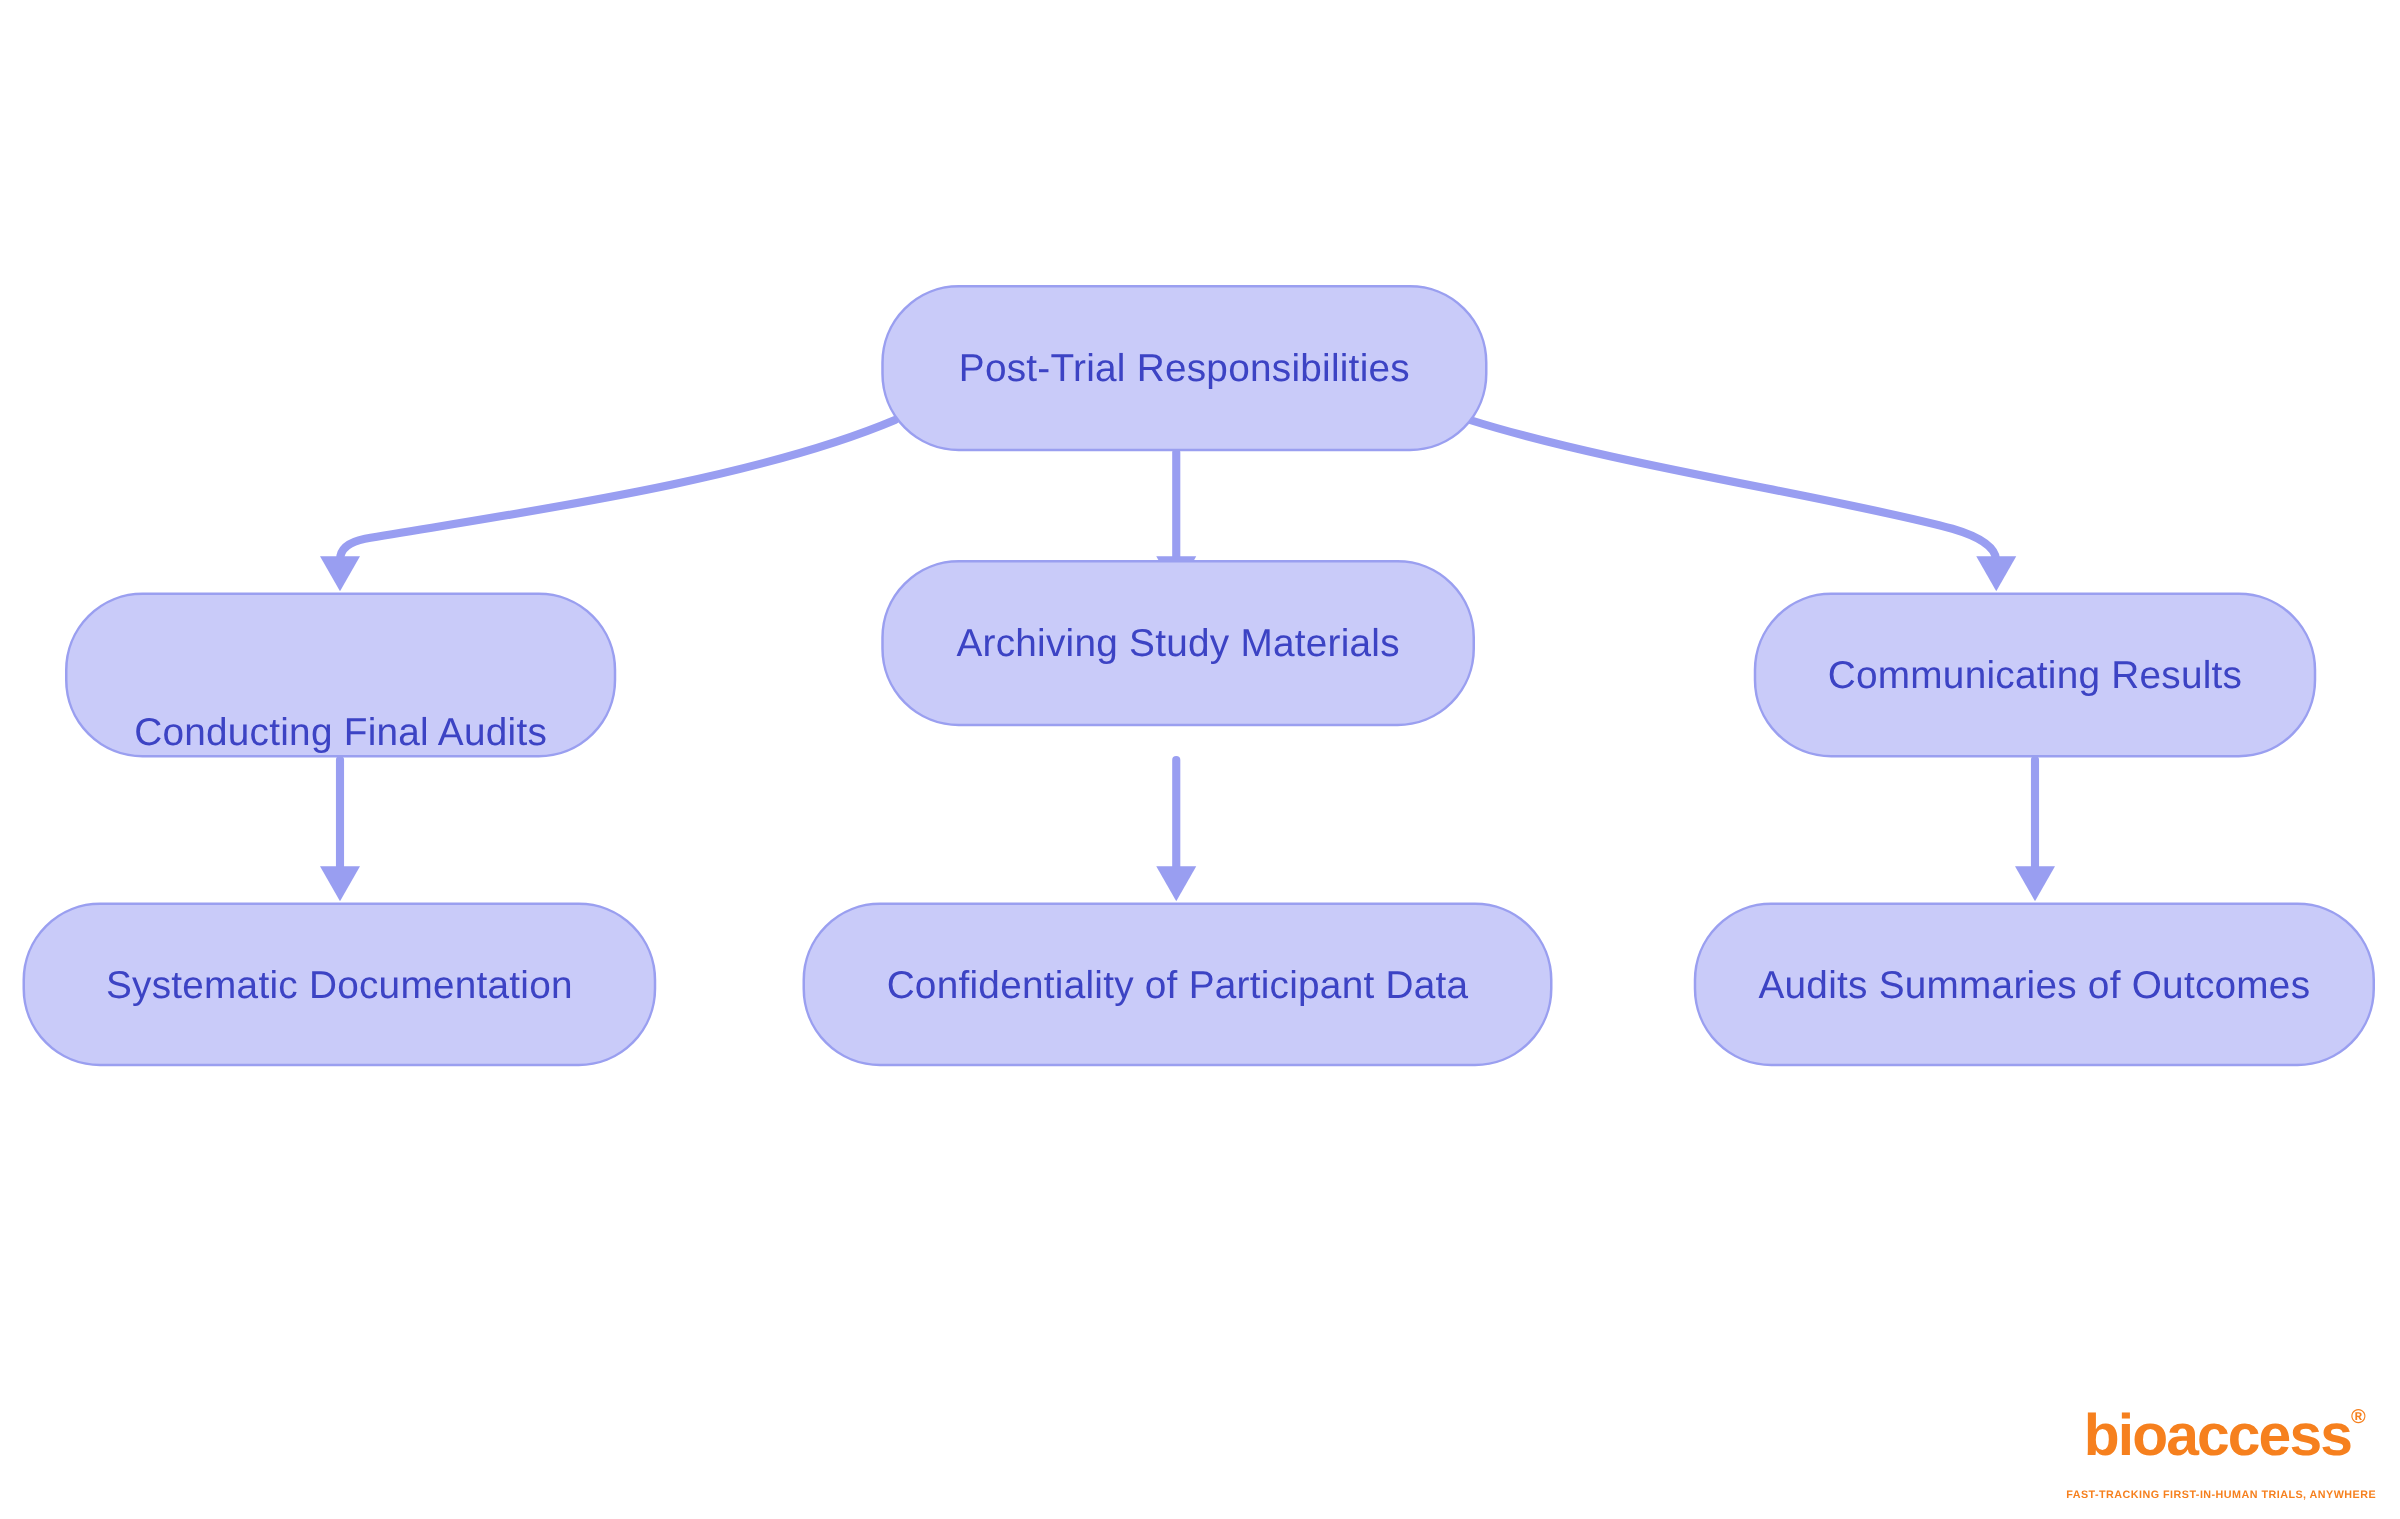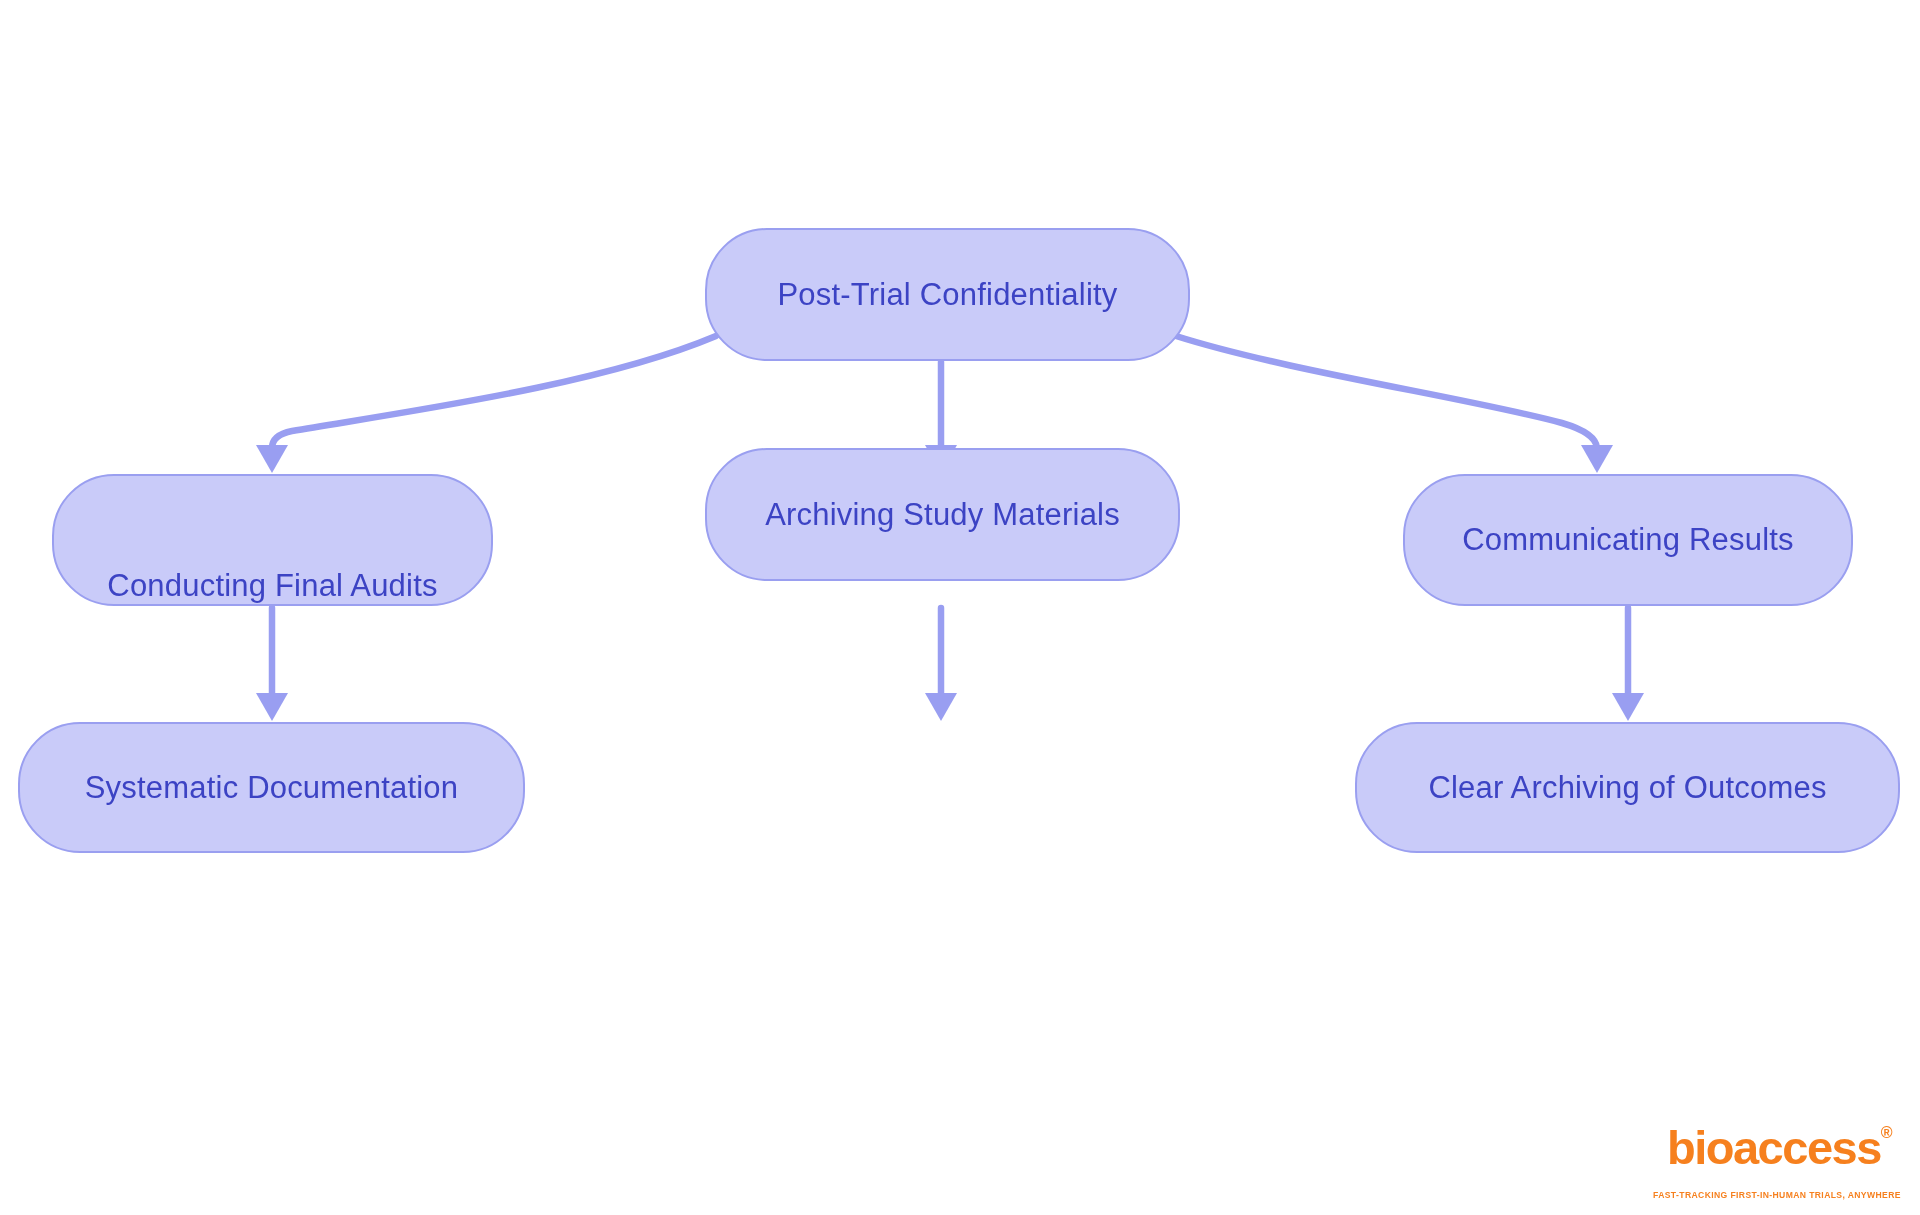--- a/index.html
+++ b/index.html
@@ -94,38 +94,41 @@
       <path d="M 272 473 L 256 445 L 288 445 Z"></path>
       <path d="M 941 473 L 925 445 L 957 445 Z"></path>
       <path d="M 1597 473 L 1581 445 L 1613 445 Z"></path>
       <path d="M 272 721 L 256 693 L 288 693 Z"></path>
       <path d="M 941 721 L 925 693 L 957 693 Z"></path>
       <path d="M 1628 721 L 1612 693 L 1644 693 Z"></path>
     </g>
   </svg>
 
   <div class="node n-root">
-    <span class="label">Post-Trial Confidentiality</span>
+    <span class="label">Post-Trial Responsibilities</span>
   </div>
 
   <div class="node n-b1">
     <span class="label">Conducting Final Audits</span>
   </div>
   <div class="node n-b2">
     <span class="label">Archiving Study Materials</span>
   </div>
   <div class="node n-b3">
     <span class="label">Communicating Results</span>
   </div>
 
   <div class="node n-c1">
     <span class="label">Systematic Documentation</span>
   </div>
+  <div class="node n-c2">
+    <span class="label">Confidentiality of Participant Data</span>
+  </div>
   <div class="node n-c3">
-    <span class="label">Clear Archiving of Outcomes</span>
+    <span class="label">Audits Summaries of Outcomes</span>
   </div>
 
   <div class="logo">
     <div class="wordmark"><span>bioaccess</span><sup>®</sup></div>
     <div class="tagline">FAST-TRACKING FIRST-IN-HUMAN TRIALS, ANYWHERE</div>
   </div>
 
 </div>
 
 </body></html>

